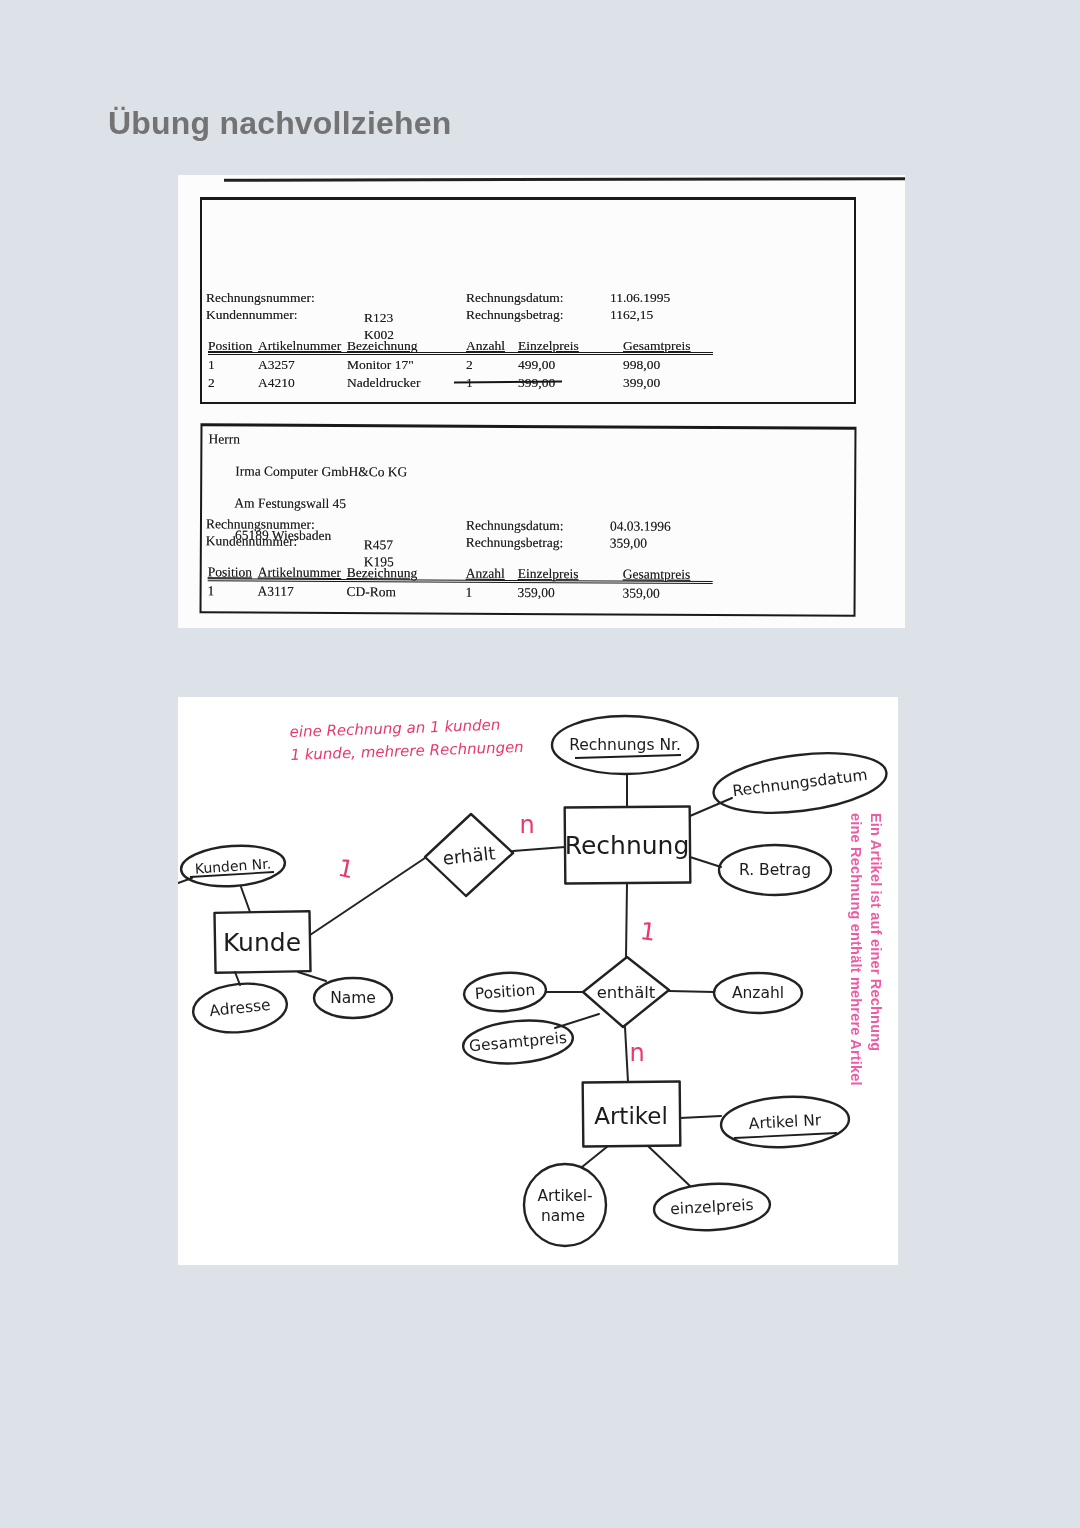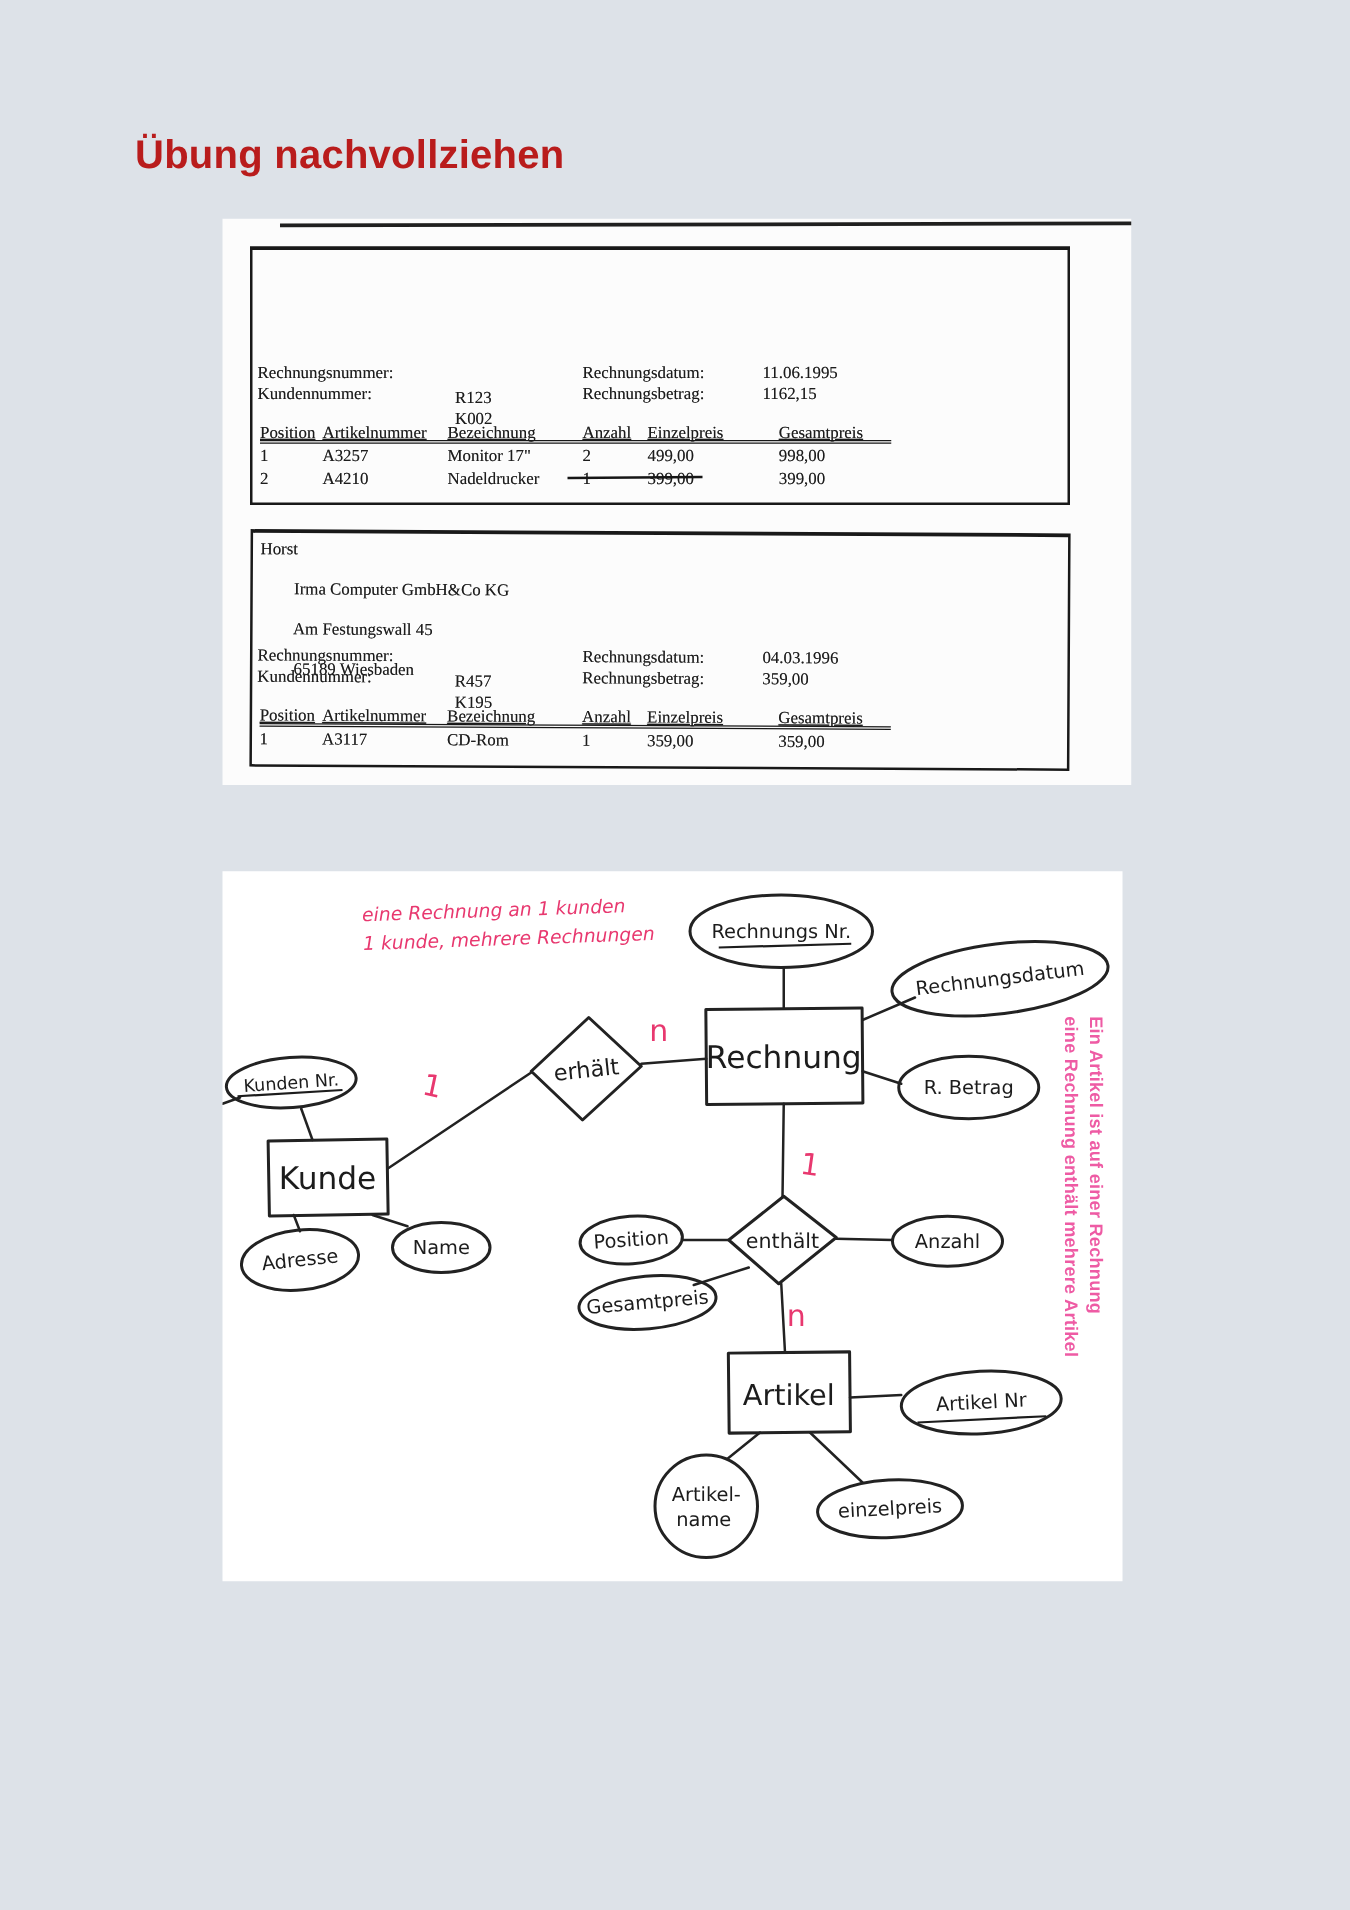--- a/index.html
+++ b/index.html
@@ -4,21 +4,21 @@
 <style>
   * { margin:0; padding:0; box-sizing:border-box; }
   html,body { background:#dde2e8; }
   .page {
     position:relative; width:1080px; height:1528px;
     background:#dde2e8; overflow:hidden;
     font-family:"Liberation Sans", sans-serif;
   }
   .page-title {
     position:absolute; left:108px; top:105px;
-    font-size:32px; font-weight:700; color:#b91c1c;
+    font-size:32px; font-weight:700; color:#737373;
     letter-spacing:0.2px;
   }
 
   
   .scan-block {
     position:absolute; left:178px; top:175px; width:727px; height:453px;
     background:#fcfcfc;
   }
   .scan-artifact-line {
     position:absolute; top:3px; left:46px; right:0; height:3px;
@@ -34,21 +34,21 @@
   .inv-box.second { top:250px; height:190px; transform:rotate(0.3deg); }
   .addr { position:absolute; left:6px; top:5px; line-height:16px; white-space:pre; }
   .meta-row { position:absolute; left:0; right:0; height:16px; }
   .meta-row .ml1 { position:absolute; left:4px; }
   .meta-row .mv1 { position:absolute; left:162px;margin-top:20px; }
   .meta-row .ml2 { position:absolute; left:264px;text-align:center; }
   .meta-row .mv2 { position:absolute; left:408px; }
   .tbl-row { position:absolute; left:0; right:0; height:16px; }
   .tbl-row .c1 { position:absolute; left:6px; }
   .tbl-row .c2 { position:absolute; left:56px; }
-  .tbl-row .c3 { position:absolute; left:156px; }
+  .tbl-row .c3 { position:absolute; left:145px; }
   .tbl-row .c4 { position:absolute; left:264px; }
   .tbl-row .c5 { position:absolute; left:316px; }
   .tbl-row .c6 { position:absolute; left:421px; }
   .tbl-head span { text-decoration:underline; }
   .tbl-rule {
     position:absolute; left:6px; top:152px; width:505px; height:3px;
     border-top:1.6px solid #161616; border-bottom:1px solid #161616;
   }
   .strike-line {
     position:absolute; left:252px; top:181px; width:108px; height:2px;
@@ -128,21 +128,21 @@
         <span class="c2">A4210</span>
         <span class="c3">Nadeldrucker</span>
         <span class="c4">1</span>
         <span class="c5">399,00</span>
         <span class="c6">399,00</span>
       </div>
       <div class="strike-line"></div>
     </div>
 
     <div class="inv-box second">
-      <div class="addr"><span>Horst</span><br>
+      <div class="addr"><span>Herrn</span><br>
         <span>Irma Computer GmbH&amp;Co KG</span><br>
         <span>Am Festungswall 45</span><br>
         <span>65189 Wiesbaden</span></div>
       <div class="meta-row" style="top:90px">
         <span class="ml1">Rechnungsnummer:</span>
         <span class="mv1">R457</span>
         <span class="ml2">Rechnungsdatum:</span>
         <span class="mv2">04.03.1996</span>
       </div>
       <div class="meta-row" style="top:107px">

